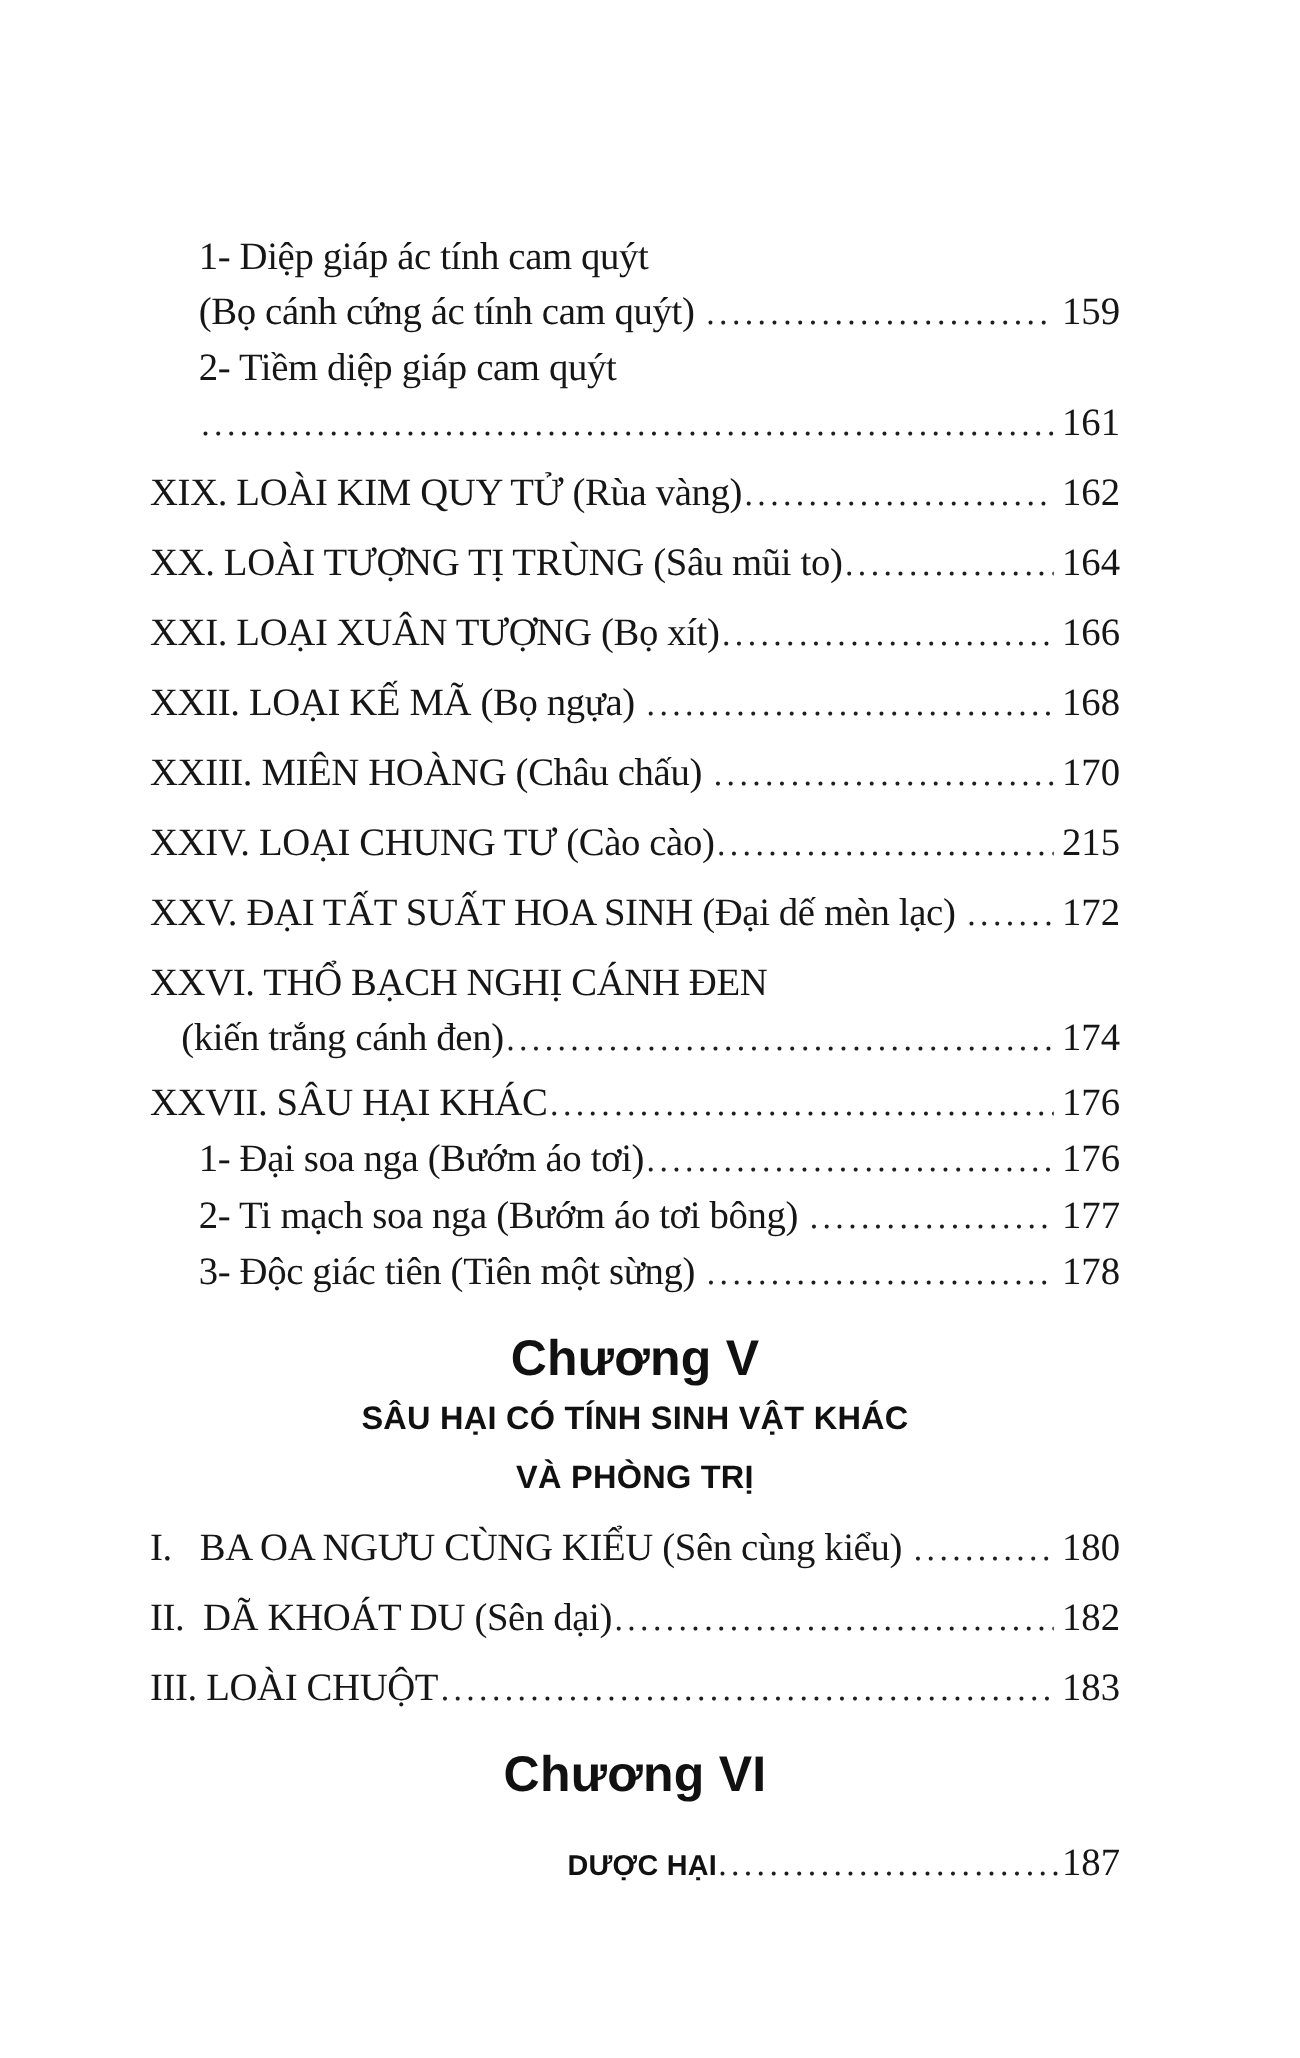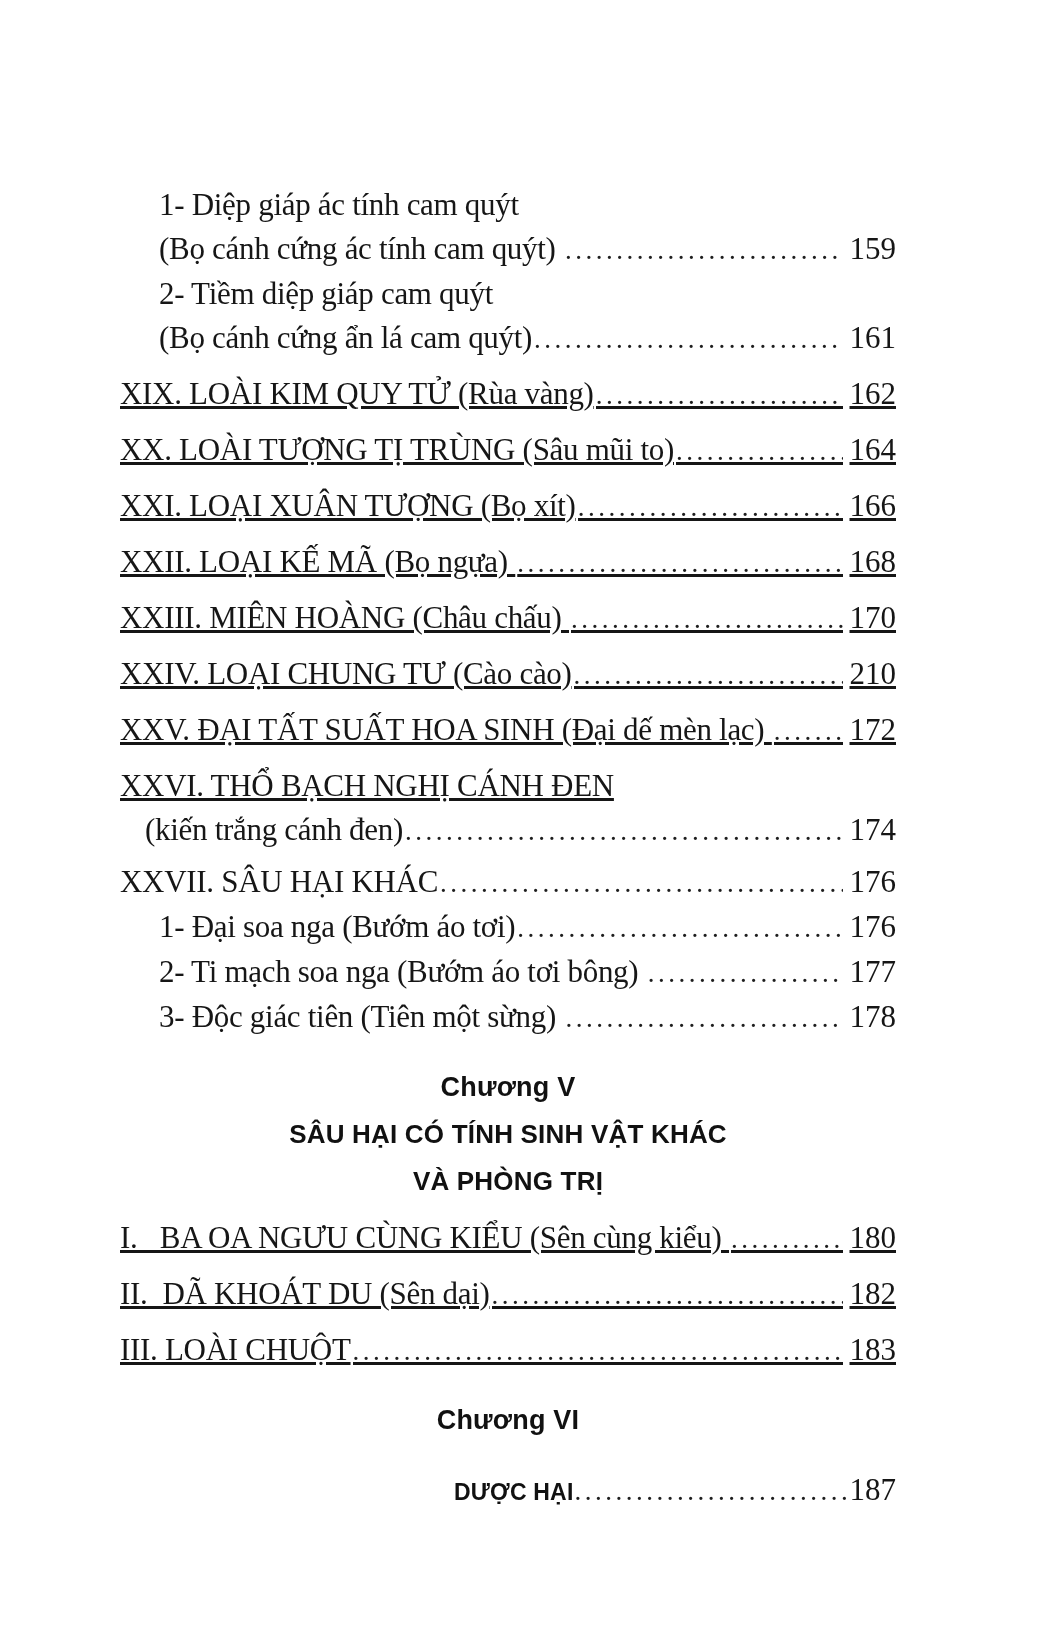--- a/index.html
+++ b/index.html
@@ -55,36 +55,36 @@
     flex: 0 0 auto;
     padding-left: 5px;
     text-align: right;
   }
   .indent-0 { margin-left: 0; }
   .indent-1 { margin-left: 25px; }
   .indent-2 { margin-left: 39px; }
   
   .gap-none { margin-top: 0; }
   .gap-sm   { margin-top: 7px; }
-  .gap-md   { margin-top: 11px; text-decoration: underline; }
+  .gap-md   { margin-top: 11px; }
   .gap-lg   { margin-top: 24px; }
   
   .chapter {
     text-align: center;
     font-family: "Liberation Sans", sans-serif;
     font-weight: bold;
     color: #111111;
   }
   .chapter-line {
     font-size: 26px;
     line-height: 47px;
     letter-spacing: 0.2px;
   }
   .chapter-kicker {
-    font-size: 27px;
+    font-size: 40px;
   }
   
   .bold-row {
     margin-left: 334px;
   }
   .bold-row .t {
     font-family: "Liberation Sans", sans-serif;
     font-weight: bold;
     font-size: 23px;
     letter-spacing: 0.2px;
@@ -96,27 +96,27 @@
   .bold-row .dots { margin: 0 0 0 1px; }
 </style>
 </head>
 <body>
 
 <div class="page">
   <div class="toc" id="toc">
       <div class="row indent-2 gap-none"><span class="t">1- Diệp giáp ác tính cam quýt</span></div>
       <div class="row indent-2 gap-none"><span class="t">(Bọ cánh cứng ác tính cam quýt) </span><span class="dots"></span><span class="pg">159</span></div>
       <div class="row indent-2 gap-none"><span class="t">2- Tiềm diệp giáp cam quýt</span></div>
-      <div class="row indent-2 gap-none"><span class="t">(Bọ cánh cứng ẩn lá cam quýt)</span><span class="dots"></span><span class="pg">161</span></div>
+      <div class="row indent-2 gap-none"><span class="dots"></span><span class="pg">161</span></div>
       <div class="row indent-0 gap-md"><span class="t">XIX. LOÀI KIM QUY TỬ (Rùa vàng)</span><span class="dots"></span><span class="pg">162</span></div>
       <div class="row indent-0 gap-md"><span class="t">XX. LOÀI TƯỢNG TỊ TRÙNG (Sâu mũi to)</span><span class="dots"></span><span class="pg">164</span></div>
       <div class="row indent-0 gap-md"><span class="t">XXI. LOẠI XUÂN TƯỢNG (Bọ xít)</span><span class="dots"></span><span class="pg">166</span></div>
       <div class="row indent-0 gap-md"><span class="t">XXII. LOẠI KẾ MÃ (Bọ ngựa) </span><span class="dots"></span><span class="pg">168</span></div>
       <div class="row indent-0 gap-md"><span class="t">XXIII. MIÊN HOÀNG (Châu chấu) </span><span class="dots"></span><span class="pg">170</span></div>
-      <div class="row indent-0 gap-md"><span class="t">XXIV. LOẠI CHUNG TƯ (Cào cào)</span><span class="dots"></span><span class="pg">210</span></div>
+      <div class="row indent-0 gap-md"><span class="t">XXIV. LOẠI CHUNG TƯ (Cào cào)</span><span class="dots"></span><span class="pg">215</span></div>
       <div class="row indent-0 gap-md"><span class="t">XXV. ĐẠI TẤT SUẤT HOA SINH (Đại dế mèn lạc) </span><span class="dots"></span><span class="pg">172</span></div>
       <div class="row indent-0 gap-md"><span class="t">XXVI. THỔ BẠCH NGHỊ CÁNH ĐEN</span></div>
       <div class="row indent-1 gap-none"><span class="t">(kiến trắng cánh đen)</span><span class="dots"></span><span class="pg">174</span></div>
       <div class="row indent-0 gap-sm"><span class="t">XXVII. SÂU HẠI KHÁC</span><span class="dots"></span><span class="pg">176</span></div>
       <div class="row indent-2 gap-none"><span class="t">1- Đại soa nga (Bướm áo tơi)</span><span class="dots"></span><span class="pg">176</span></div>
       <div class="row indent-2 gap-none"><span class="t">2- Ti mạch soa nga (Bướm áo tơi bông) </span><span class="dots"></span><span class="pg">177</span></div>
       <div class="row indent-2 gap-none"><span class="t">3- Độc giác tiên (Tiên một sừng) </span><span class="dots"></span><span class="pg">178</span></div>
       <div class="chapter gap-lg">
         <div class="chapter-line chapter-kicker">Chương V</div>
         <div class="chapter-line">SÂU HẠI CÓ TÍNH SINH VẬT KHÁC</div>

